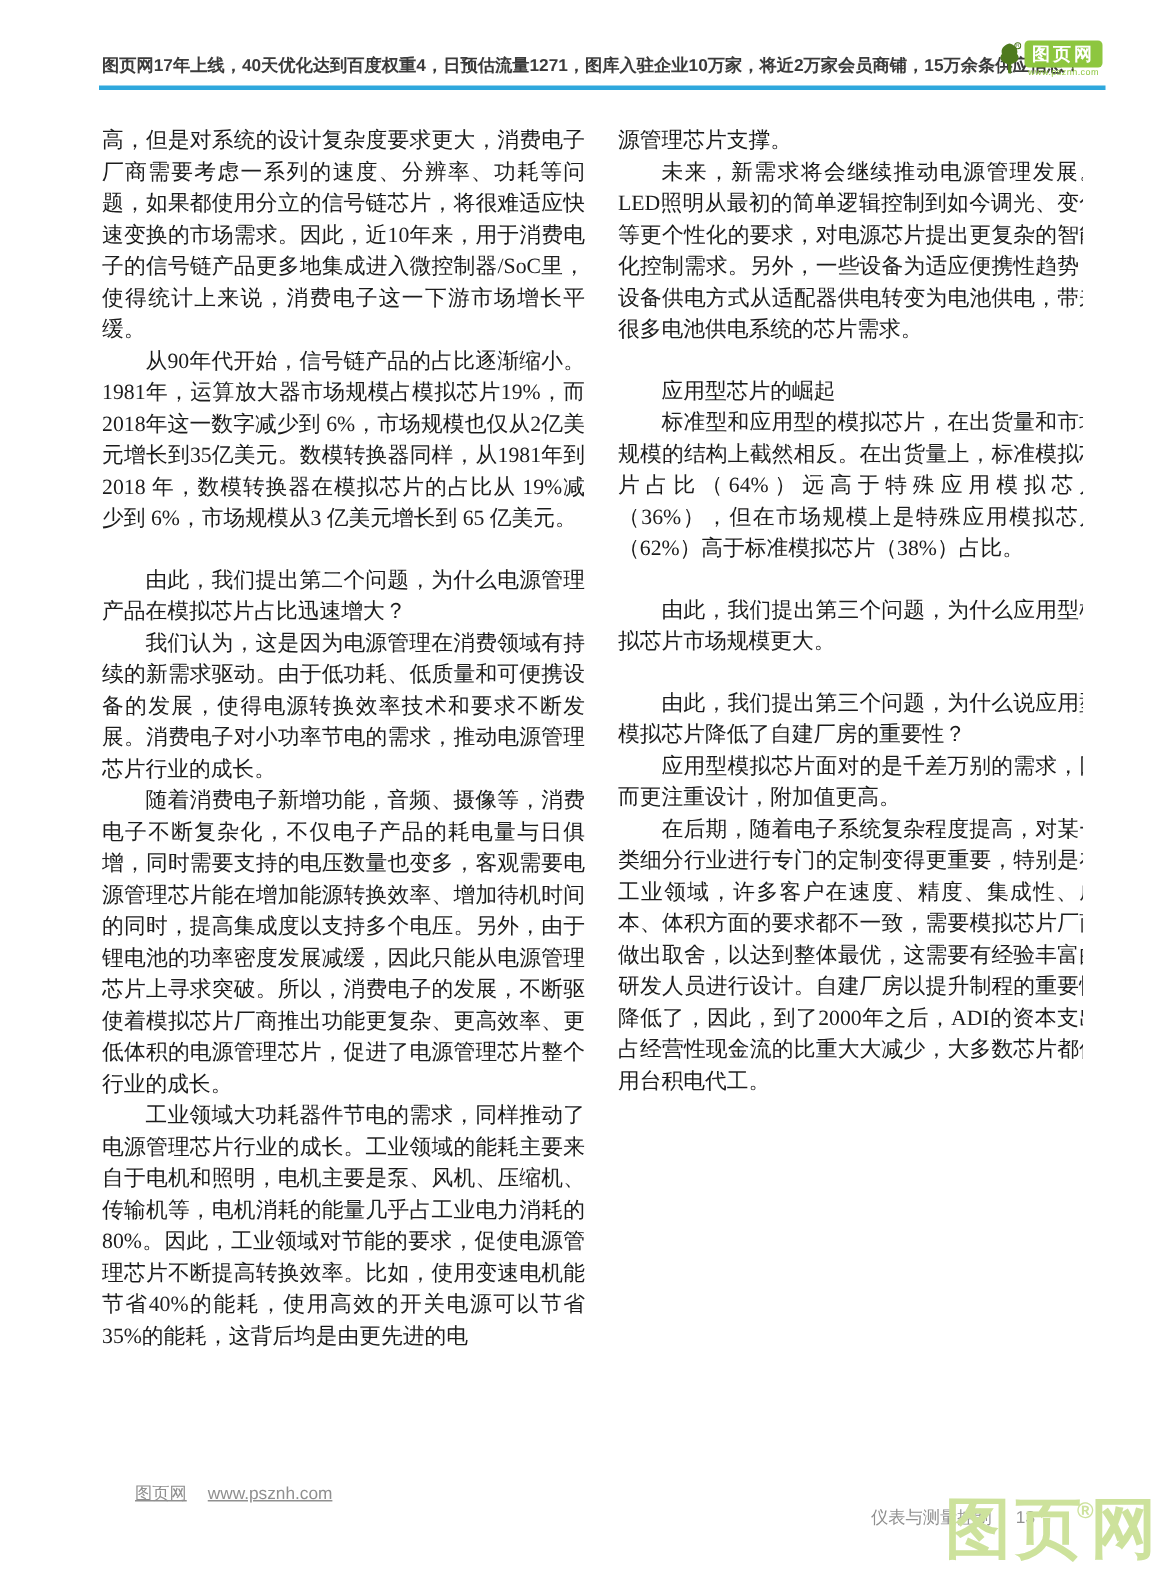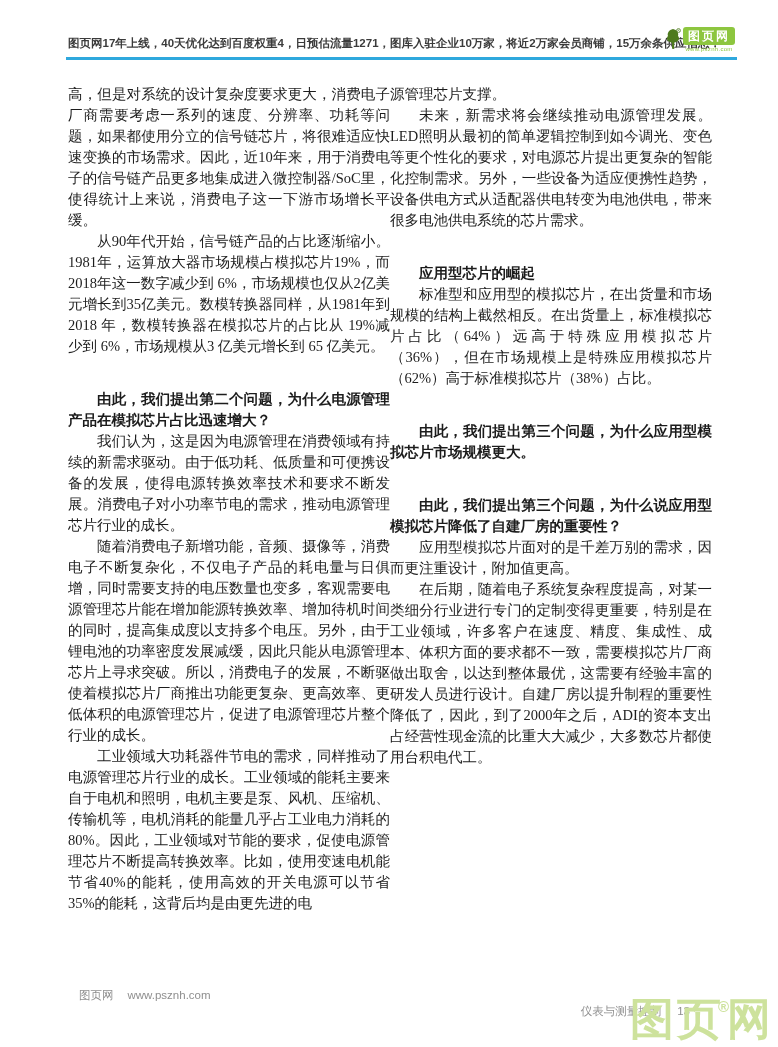--- a/index.html
+++ b/index.html
@@ -28,37 +28,37 @@
   .logo-col{display:flex;flex-direction:column;align-items:center;}
   .logo-box{
     display:inline-block;background:var(--logo-green,#8dc63f);color:#fff;
     font-size:12px;font-weight:bold;line-height:16px;padding:1px 5px;
     border-radius:3px;letter-spacing:2px;
   }
   .logo-url{font-size:6px;color:var(--logo-green,#8dc63f);margin-top:1px;letter-spacing:.3px;}
   
   .columns{
     position:absolute;left:68px;top:84px;width:654px;height:884px;
-    display:flex;gap:0;overflow:hidden;
+    display:flex;gap:22px;overflow:hidden;
   }
   .col{width:322px;flex:0 0 322px;}
   .col p{
     margin:0;font-size:14.5px;line-height:21px;
     text-align:justify;text-justify:inter-character;
     text-indent:2em;
   }
   .col p.cont{text-indent:0;}
-  .col p.head{font-weight:bold;margin-top:32px;}
+  .col p.head{font-weight:normal;margin-top:20px;}
   
   .footer-left,.footer-right{
     position:absolute;top:988px;
     font-family:"Liberation Sans","DejaVu Sans",sans-serif;
     font-size:11.5px;color:var(--footer-text,#8f8f8f);
   }
-  .footer-left{left:79px;}
+  .footer-left{left:90px;text-decoration:underline;}
   .footer-right{right:88px;margin-top:16px;}
   .footer-left .f-url{margin-left:14px;}
   .footer-right .f-page{margin-left:16px;}
   
   .watermark{
     position:absolute;right:4px;top:990px;
     font-family:"Liberation Sans","DejaVu Sans",sans-serif;
     font-size:44px;font-weight:bold;letter-spacing:3px;
     color:var(--watermark-green,#cde29c);white-space:nowrap;
   }

